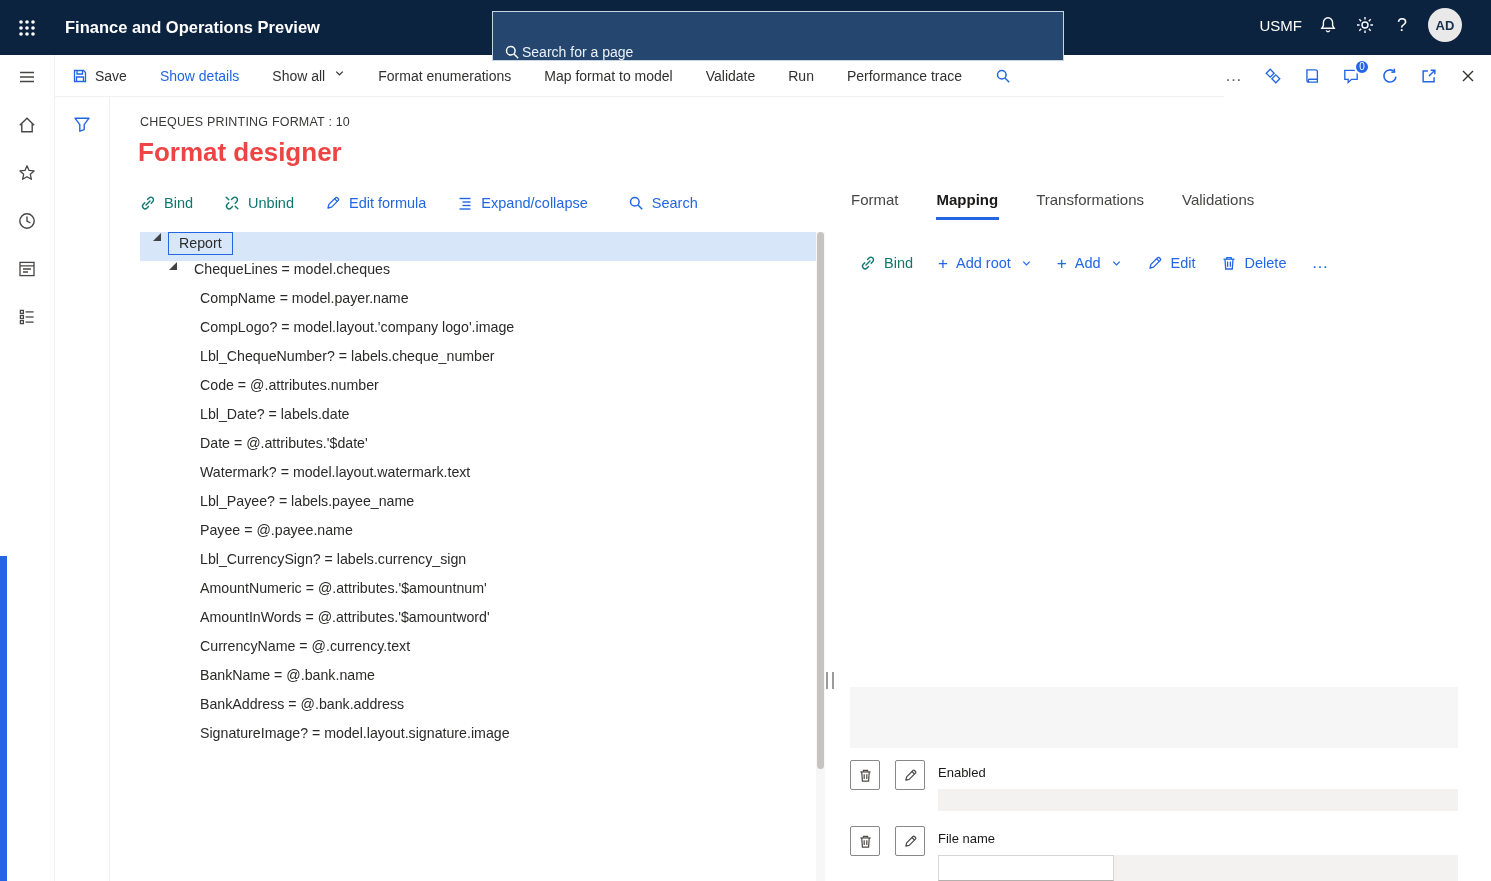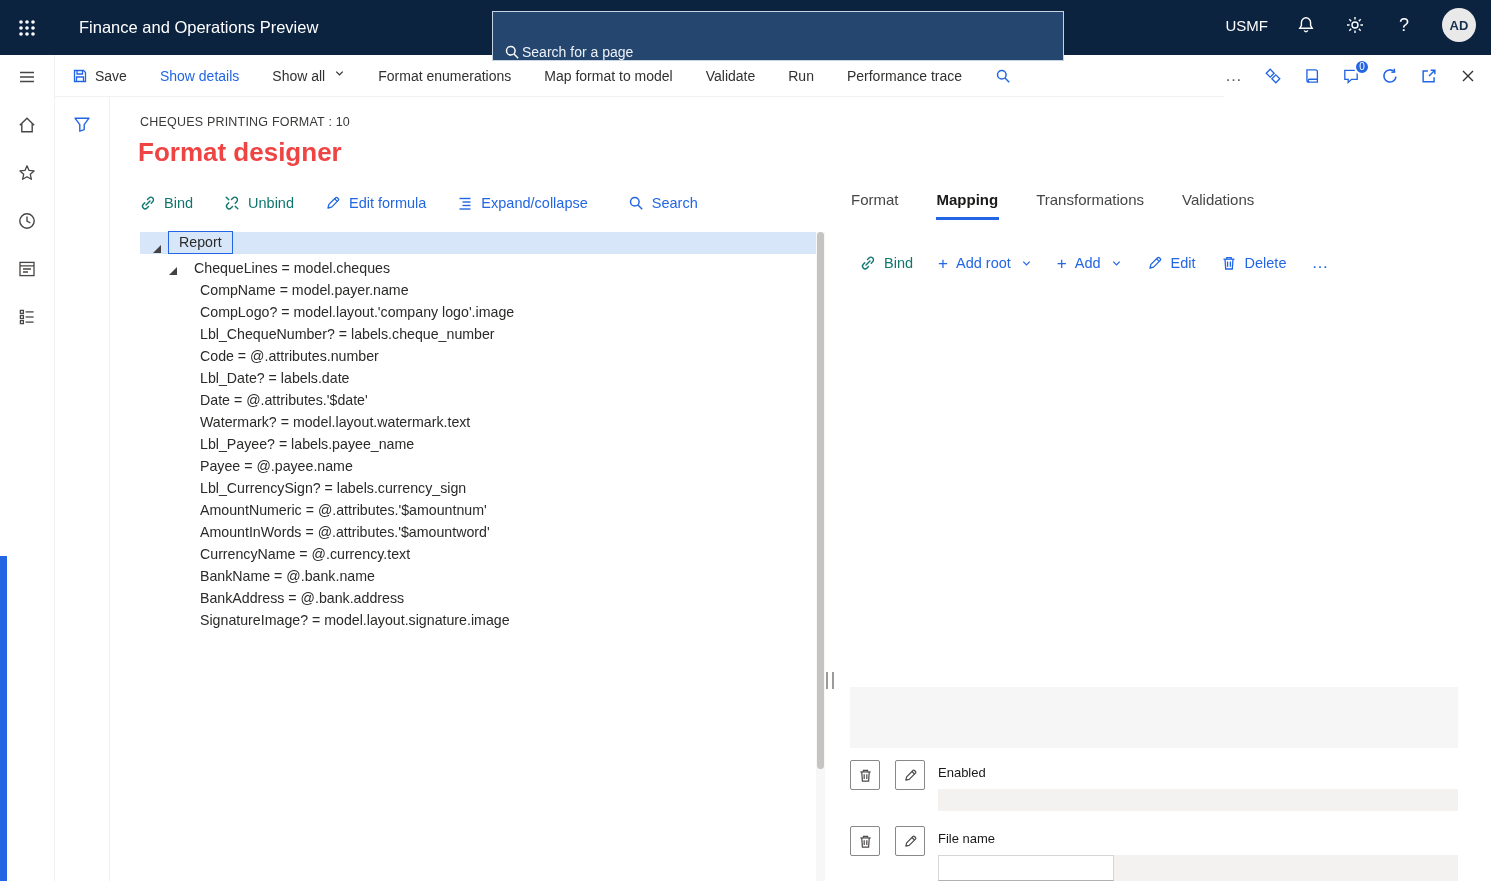--- a/index.html
+++ b/index.html
@@ -5,26 +5,26 @@
 *{margin:0;padding:0;box-sizing:border-box}
 html,body{background:#fff}
 body{font-family:"Liberation Sans",sans-serif;color:#323130}
 button{font-family:inherit;background:none;border:0;cursor:pointer;color:inherit;padding:0}
 .screen{position:relative;width:1491px;height:881px;overflow:hidden;background:#fff;font-size:14px}
 .defs{position:absolute;width:0;height:0;overflow:hidden}.ic16{width:16px;height:16px}.ic18{width:18px;height:18px}.ic20{width:20px;height:20px}
 
 
 .topbar{position:absolute;left:0;right:0;top:0;height:55px;background:#0c2340;color:#fff;display:flex;align-items:center;z-index:10}
 .waffle{width:54px;height:55px;display:flex;align-items:center;justify-content:center;color:#fff}
-.app-title{margin-left:25px;font-size:16.5px;font-weight:400;white-space:nowrap;color:#fff}
+.app-title{margin-left:11px;font-size:16.5px;font-weight:700;white-space:nowrap;color:#fff}
 .topsearch{position:absolute;left:492px;top:11px;width:572px;height:50px;background:#24466f;border:1px solid #c9d4e2;display:flex;align-items:flex-end;gap:2px;padding:0 11px}
 .topsearch .ic16{color:#fff}
 .ts-input{flex:1;background:transparent;border:0;outline:0;color:#fff;font-size:14px;font-family:inherit}
 .ts-input::placeholder{color:#eef2f8;opacity:1}
-.top-right{position:absolute;right:0;top:0;height:50px;display:flex;align-items:center;gap:27px;padding-right:15px}
+.top-right{position:absolute;right:0;top:0;height:50px;display:flex;align-items:center;gap:15px;padding-right:29px}
 .company{font-size:15px;color:#fff}
 .tb-ic{width:22px;height:22px;display:flex;align-items:center;justify-content:center;color:#fff}
 .help-glyph{font-size:18px;color:#fff}
 .avatar{width:34px;height:34px;border-radius:50%;background:#e9e9e9;color:#17304f;font-size:13px;font-weight:700;display:flex;align-items:center;justify-content:center}
 
 
 .cmdbar{position:absolute;left:55px;right:0;top:55px;height:42px;background:#fff;display:flex;align-items:center;gap:33px;padding-left:17px;border-bottom:1px solid #f1f1f1}
 .cmd{display:flex;align-items:flex-start;gap:7px;font-size:14px;color:#323130;white-space:nowrap}
 .cmd .ic16{color:#2266e3}
 .cmd.link{color:#2266e3}
@@ -48,21 +48,21 @@
 .caption{position:absolute;left:30px;top:18px;font-size:12.5px;color:#3a3a38;letter-spacing:.2px}
 .title{position:absolute;left:28px;top:40px;font-size:26px;font-weight:600;color:#ef4444}
 
 .lt-toolbar{position:absolute;left:30px;top:92px;height:28px;display:flex;align-items:center;gap:31px}
 .tbtn{display:flex;align-items:center;gap:8px;font-size:14.5px;color:#2266e3;white-space:nowrap}
 .tbtn .ic16{color:inherit}
 .tbtn.disabled{color:#0f766e;cursor:default}
 .tbtn.push{margin-left:9px}
 
 .tree{position:absolute;left:30px;top:135px;width:676px}
-.trow{height:22px;display:flex;align-items:flex-end;font-size:14.2px;color:#2b2a29;white-space:nowrap}
+.trow{height:29px;display:flex;align-items:flex-start;font-size:14.2px;color:#2b2a29;white-space:nowrap}
 .trow.sel{background:#d7e7f9}
 .lv0{padding-left:12px}.lv1{padding-left:28px}.lv2{padding-left:60px}
 .caret{width:10px;height:10px;flex:none;color:#424242;margin-right:16px}
 .lv0 .caret{margin-right:17px}
 .focusbox{border:1px solid #2266e3;padding:2px 10px 3px;margin-left:-11px}
 
 .vscroll{position:absolute;left:706px;top:135px;bottom:0;width:9px;background:#f7f7f7}
 .vthumb{position:absolute;left:1px;top:0;width:7px;height:537px;background:#c6c4c2;border-radius:4px}
 .splitter{position:absolute;left:718px;top:135px;bottom:0;width:4px}
 .grip{position:absolute;left:-2px;top:440px;width:8px;height:17px;border-left:2px solid #9b9b9b;border-right:2px solid #9b9b9b}

